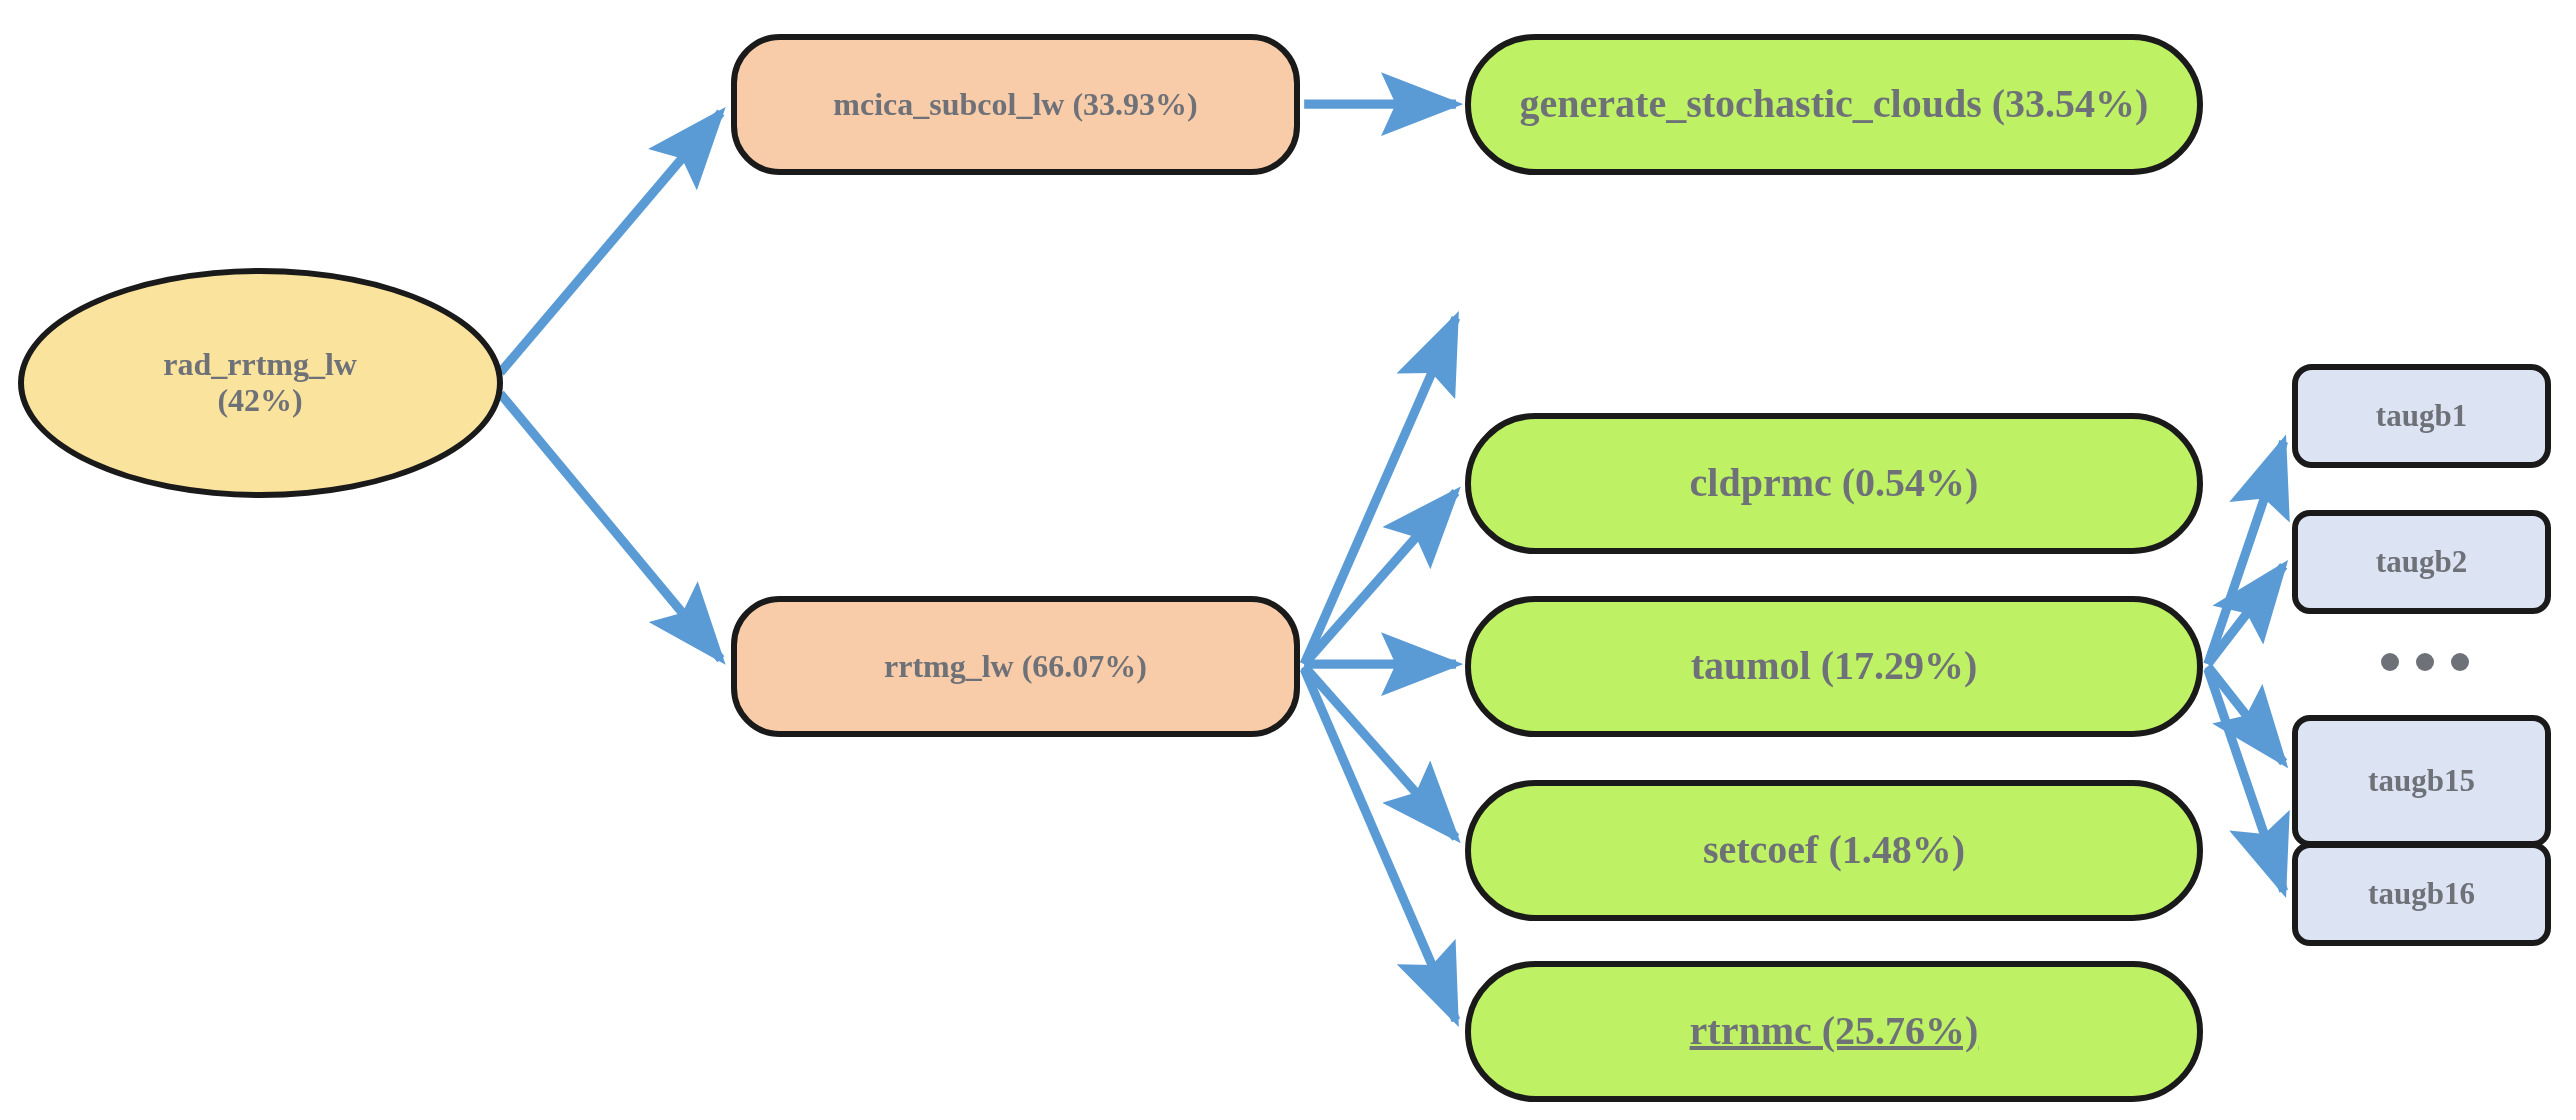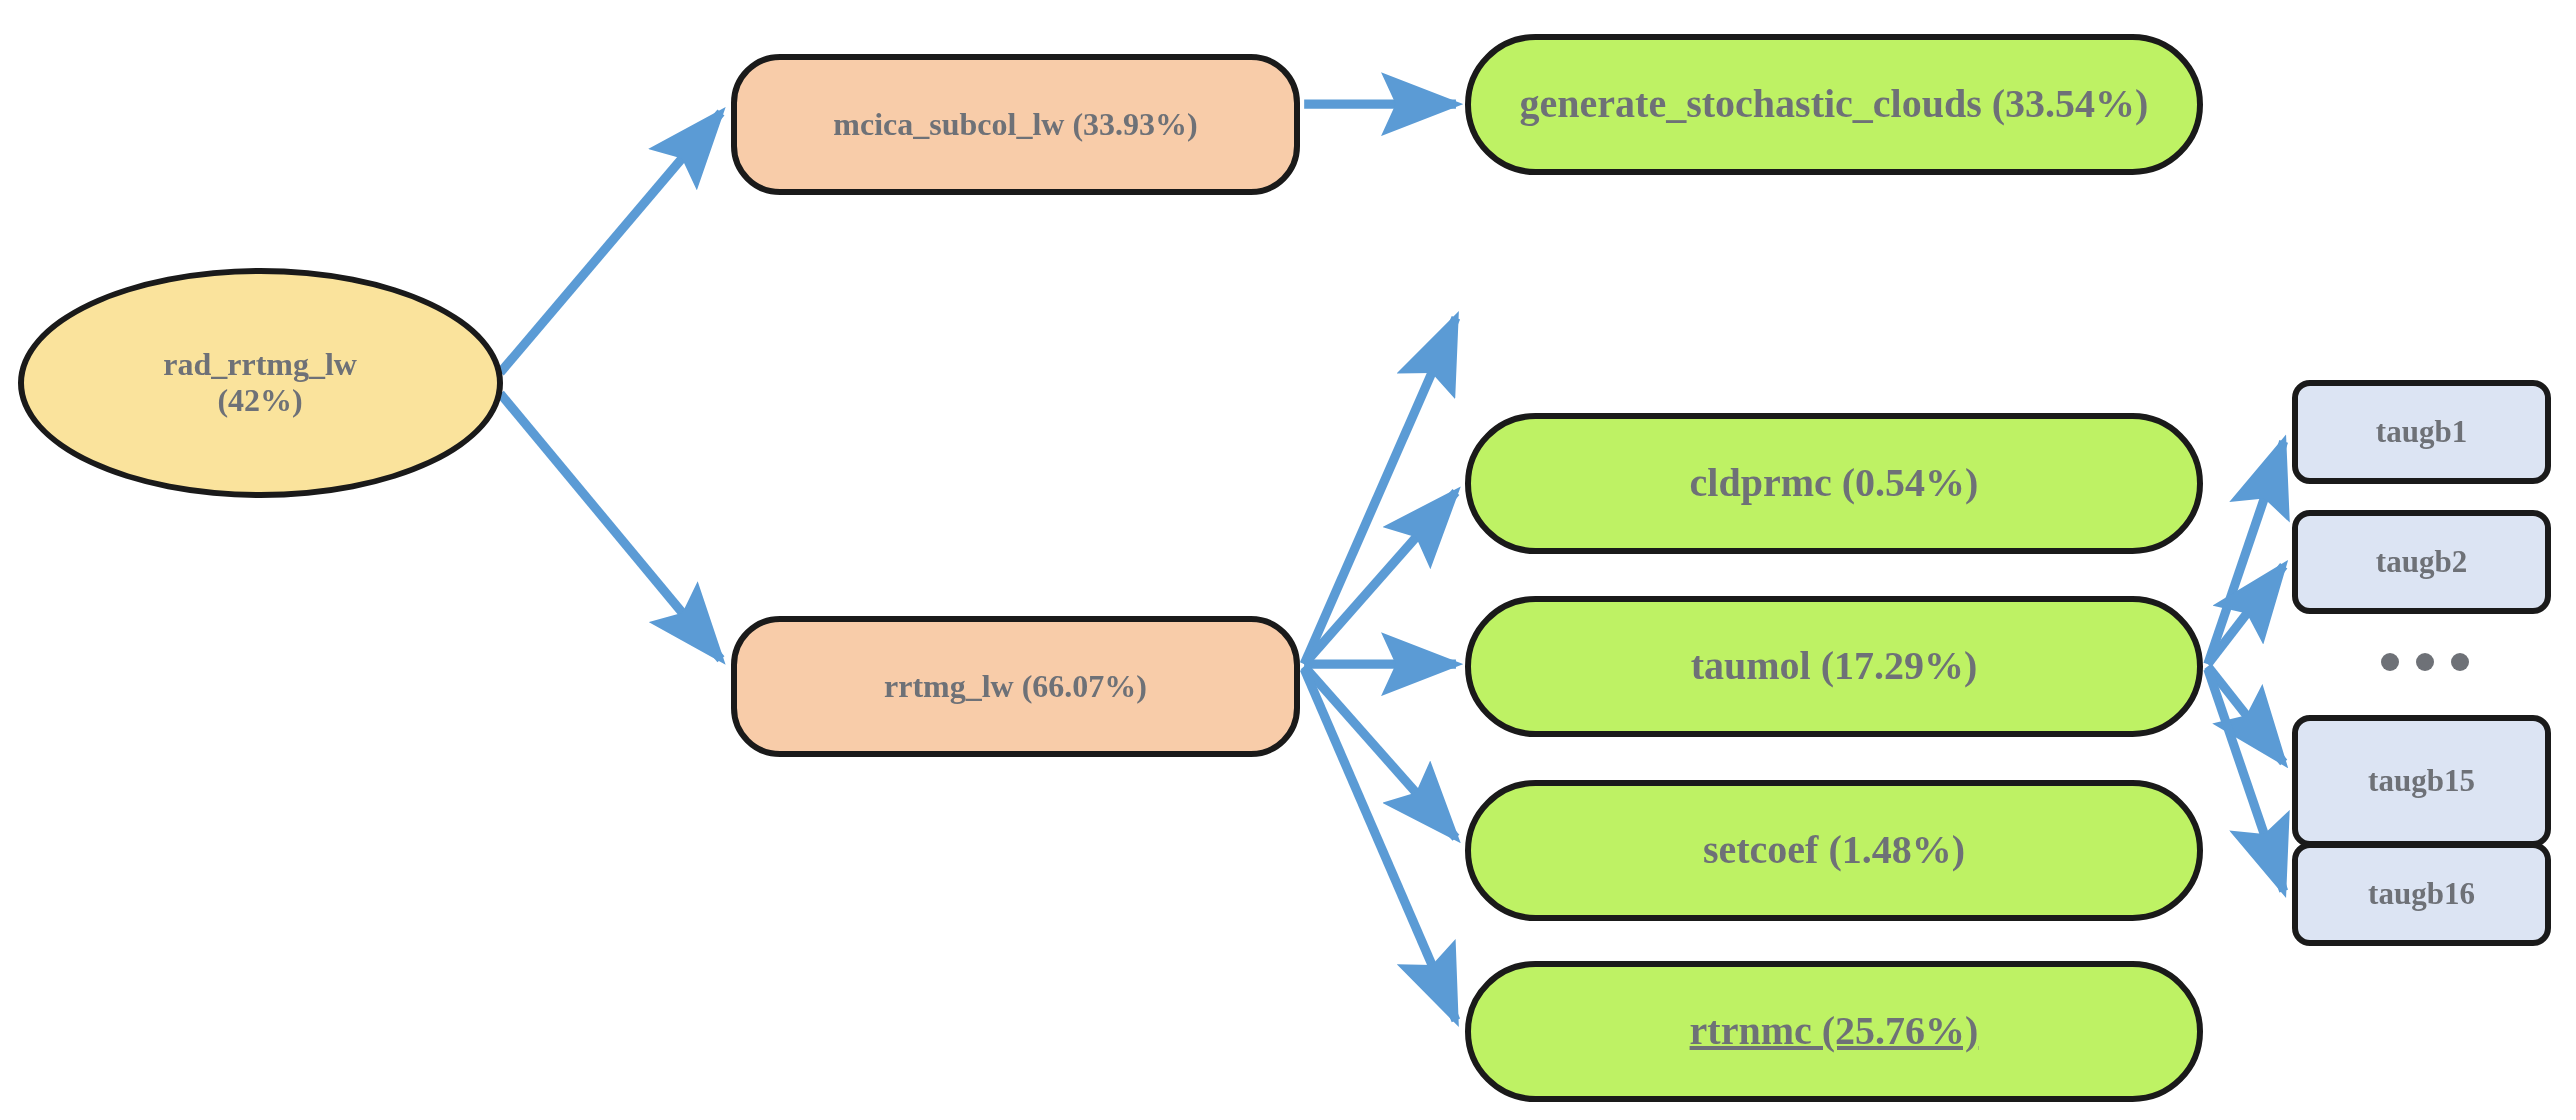--- a/index.html
+++ b/index.html
@@ -6,21 +6,21 @@
   html,body{margin:0;padding:0;background:#ffffff;}
   body{width:2576px;height:1121px;position:relative;overflow:hidden;
        font-family:"Liberation Serif","DejaVu Serif",serif;}
   #canvas{position:absolute;left:0;top:0;width:2576px;height:1121px;}
   svg.edges{position:absolute;left:0;top:0;width:2576px;height:1121px;pointer-events:none;}
   .node{position:absolute;box-sizing:border-box;display:flex;align-items:center;
         justify-content:center;text-align:center;color:#6E7177;font-weight:bold;
         border:6.3px solid #1a1a1a;}
   .node .lbl{line-height:1.12;padding:0 9.8px;}
   .n-root{background:#FAE39C;border-radius:50%;font-size:32px;text-align:center;}
-  .n-orange{background:#F8CCA9;border-radius:49px;font-size:32px;margin-top:20px;}
+  .n-orange{background:#F8CCA9;border-radius:49px;font-size:32px;}
   .n-green{background:#bef264;border-radius:77px;font-size:40px;}
   .n-blue{background:#DCE4F3;border-radius:18px;font-size:31px;}
   .dots{position:absolute;display:flex;gap:17px;align-items:center;}
   .dots i{display:block;width:18px;height:18px;border-radius:50%;background:#6E7177;}
 </style>
 </head>
 <body>
 
 <div id="canvas">
 
@@ -80,21 +80,21 @@
   </div>
 
   <div class="node n-green" style="left:1465px;top:780px;width:738px;height:141px;text-align:center;">
     <span class="lbl">setcoef (1.48%)</span>
   </div>
 
   <div class="node n-green" style="left:1465px;top:961px;width:738px;height:141px;text-decoration:underline;">
     <span class="lbl">rtrnmc (25.76%)</span>
   </div>
 
-  <div class="node n-blue" style="left:2292px;top:380px;width:259px;height:104px;">
+  <div class="node n-blue" style="left:2292px;top:364px;width:259px;height:104px;border-radius:20px;">
     <span class="lbl">taugb1</span>
   </div>
 
   <div class="node n-blue" style="left:2292px;top:510px;width:259px;height:104px;">
     <span class="lbl">taugb2</span>
   </div>
 
   <div class="dots" style="left:2381px;top:653px;">
     <i></i>
     <i></i>

